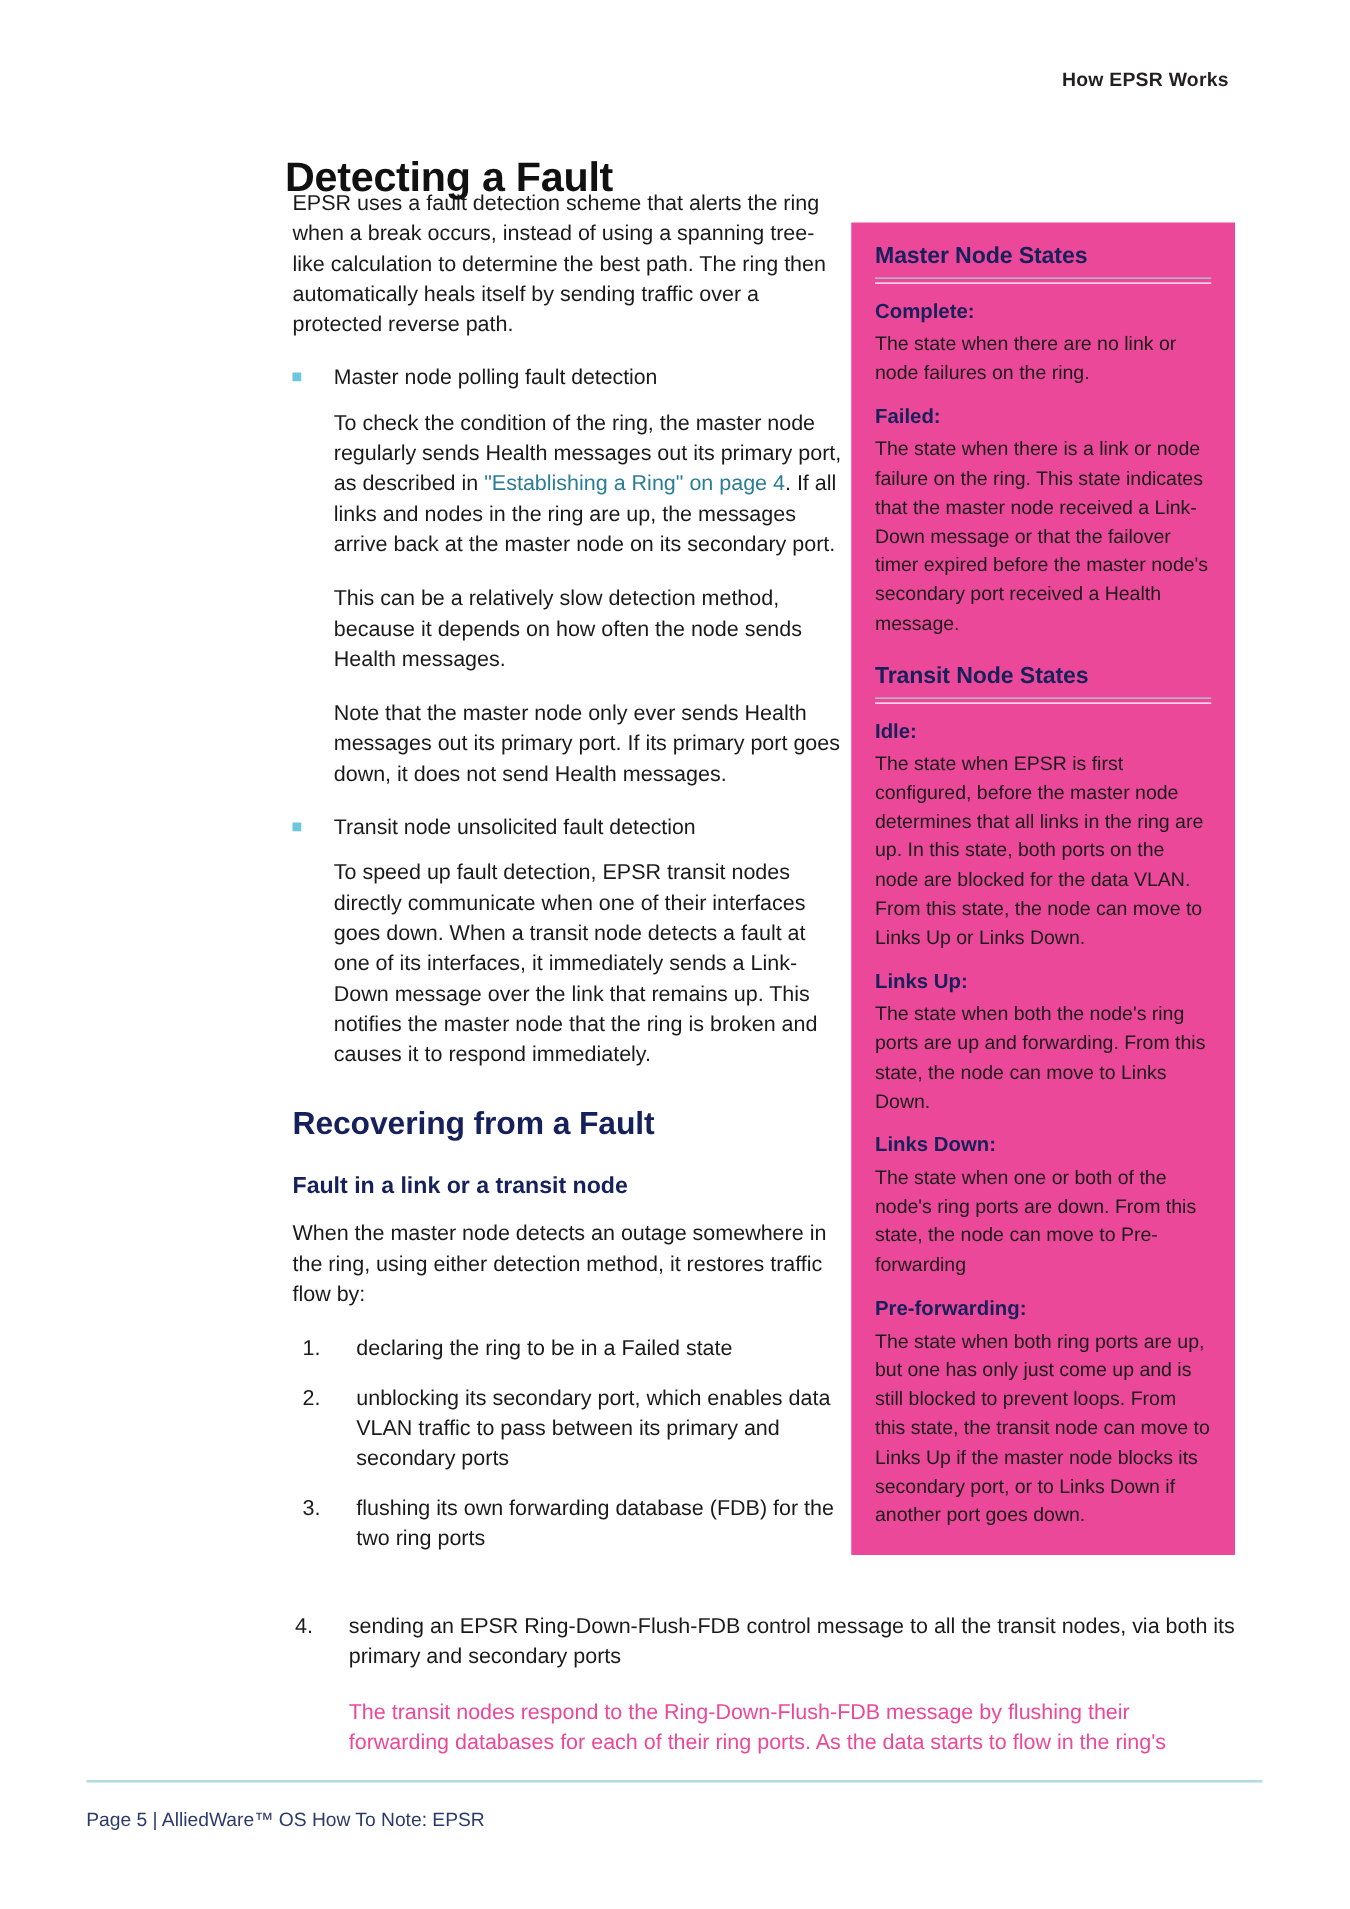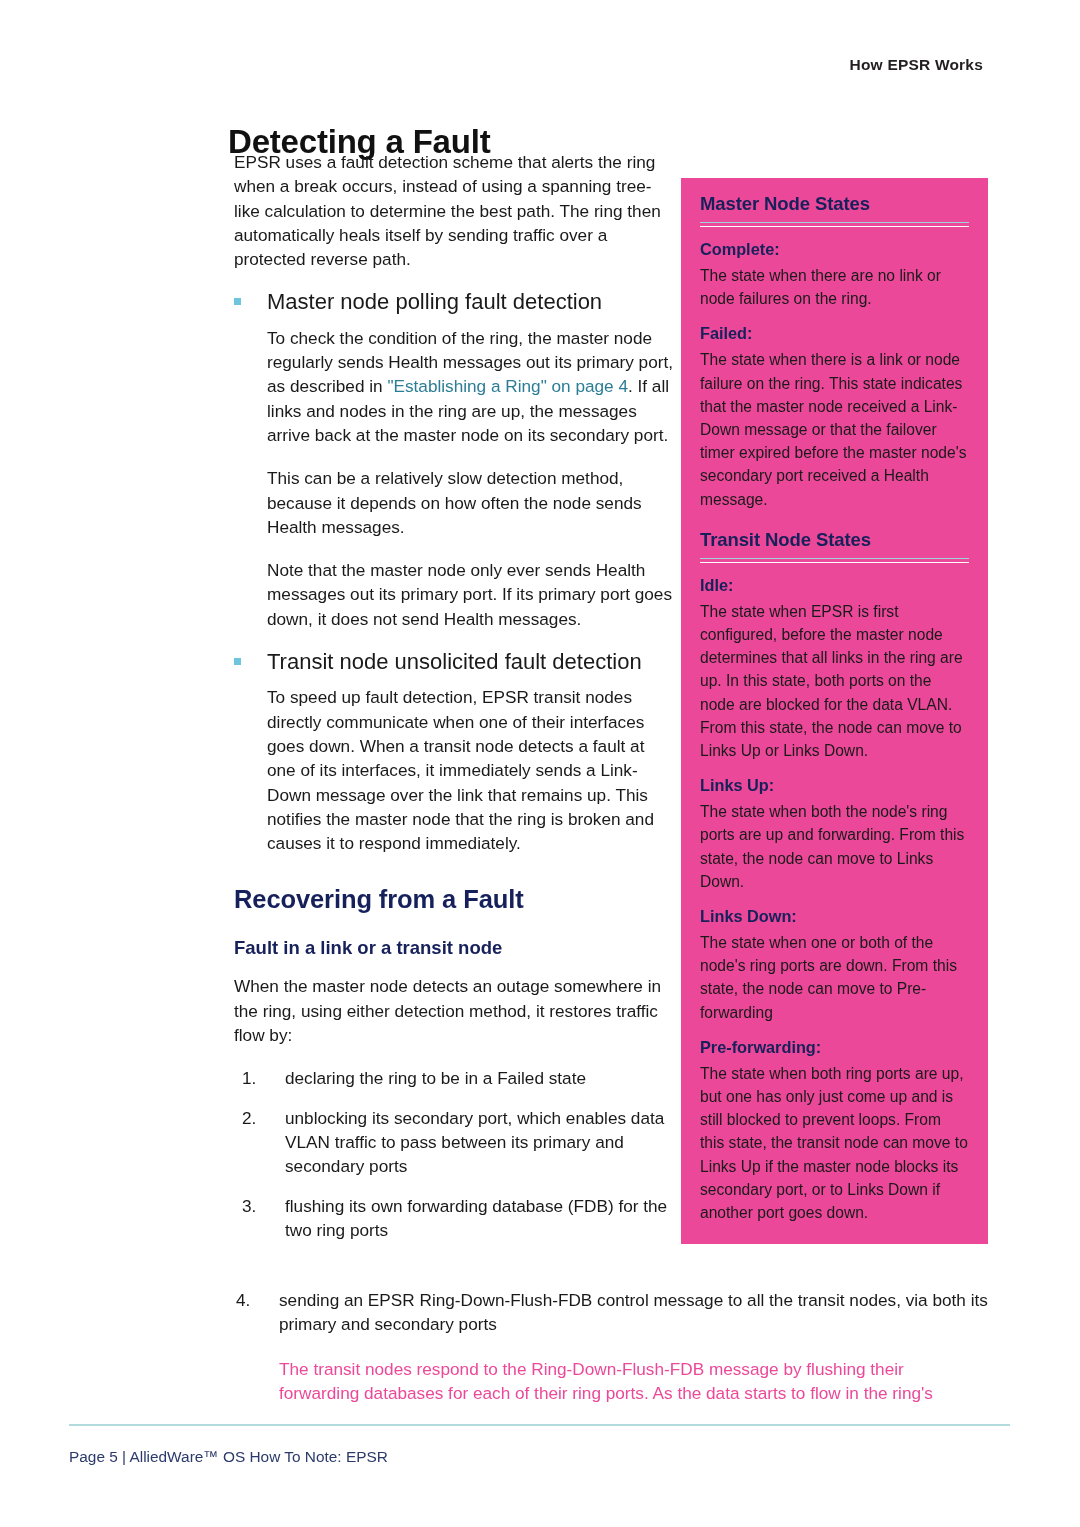--- a/index.html
+++ b/index.html
@@ -68,21 +68,21 @@
   .bullet-row .marker {
     position: absolute;
     left: 0;
     top: 8px;
     width: 7px;
     height: 7px;
     background: #6ec6dd;
     display: block;
   }
   .bullet-row .btext {
-    font-size: 22px;
+    font-size: 17px;
     line-height: 24.3px;
     color: #1a1a1a;
   }
 
   .indented {
     padding-left: 33px;
   }
   .indented p {
     margin: 0 0 19px 0;
     font-size: 17.2px;

